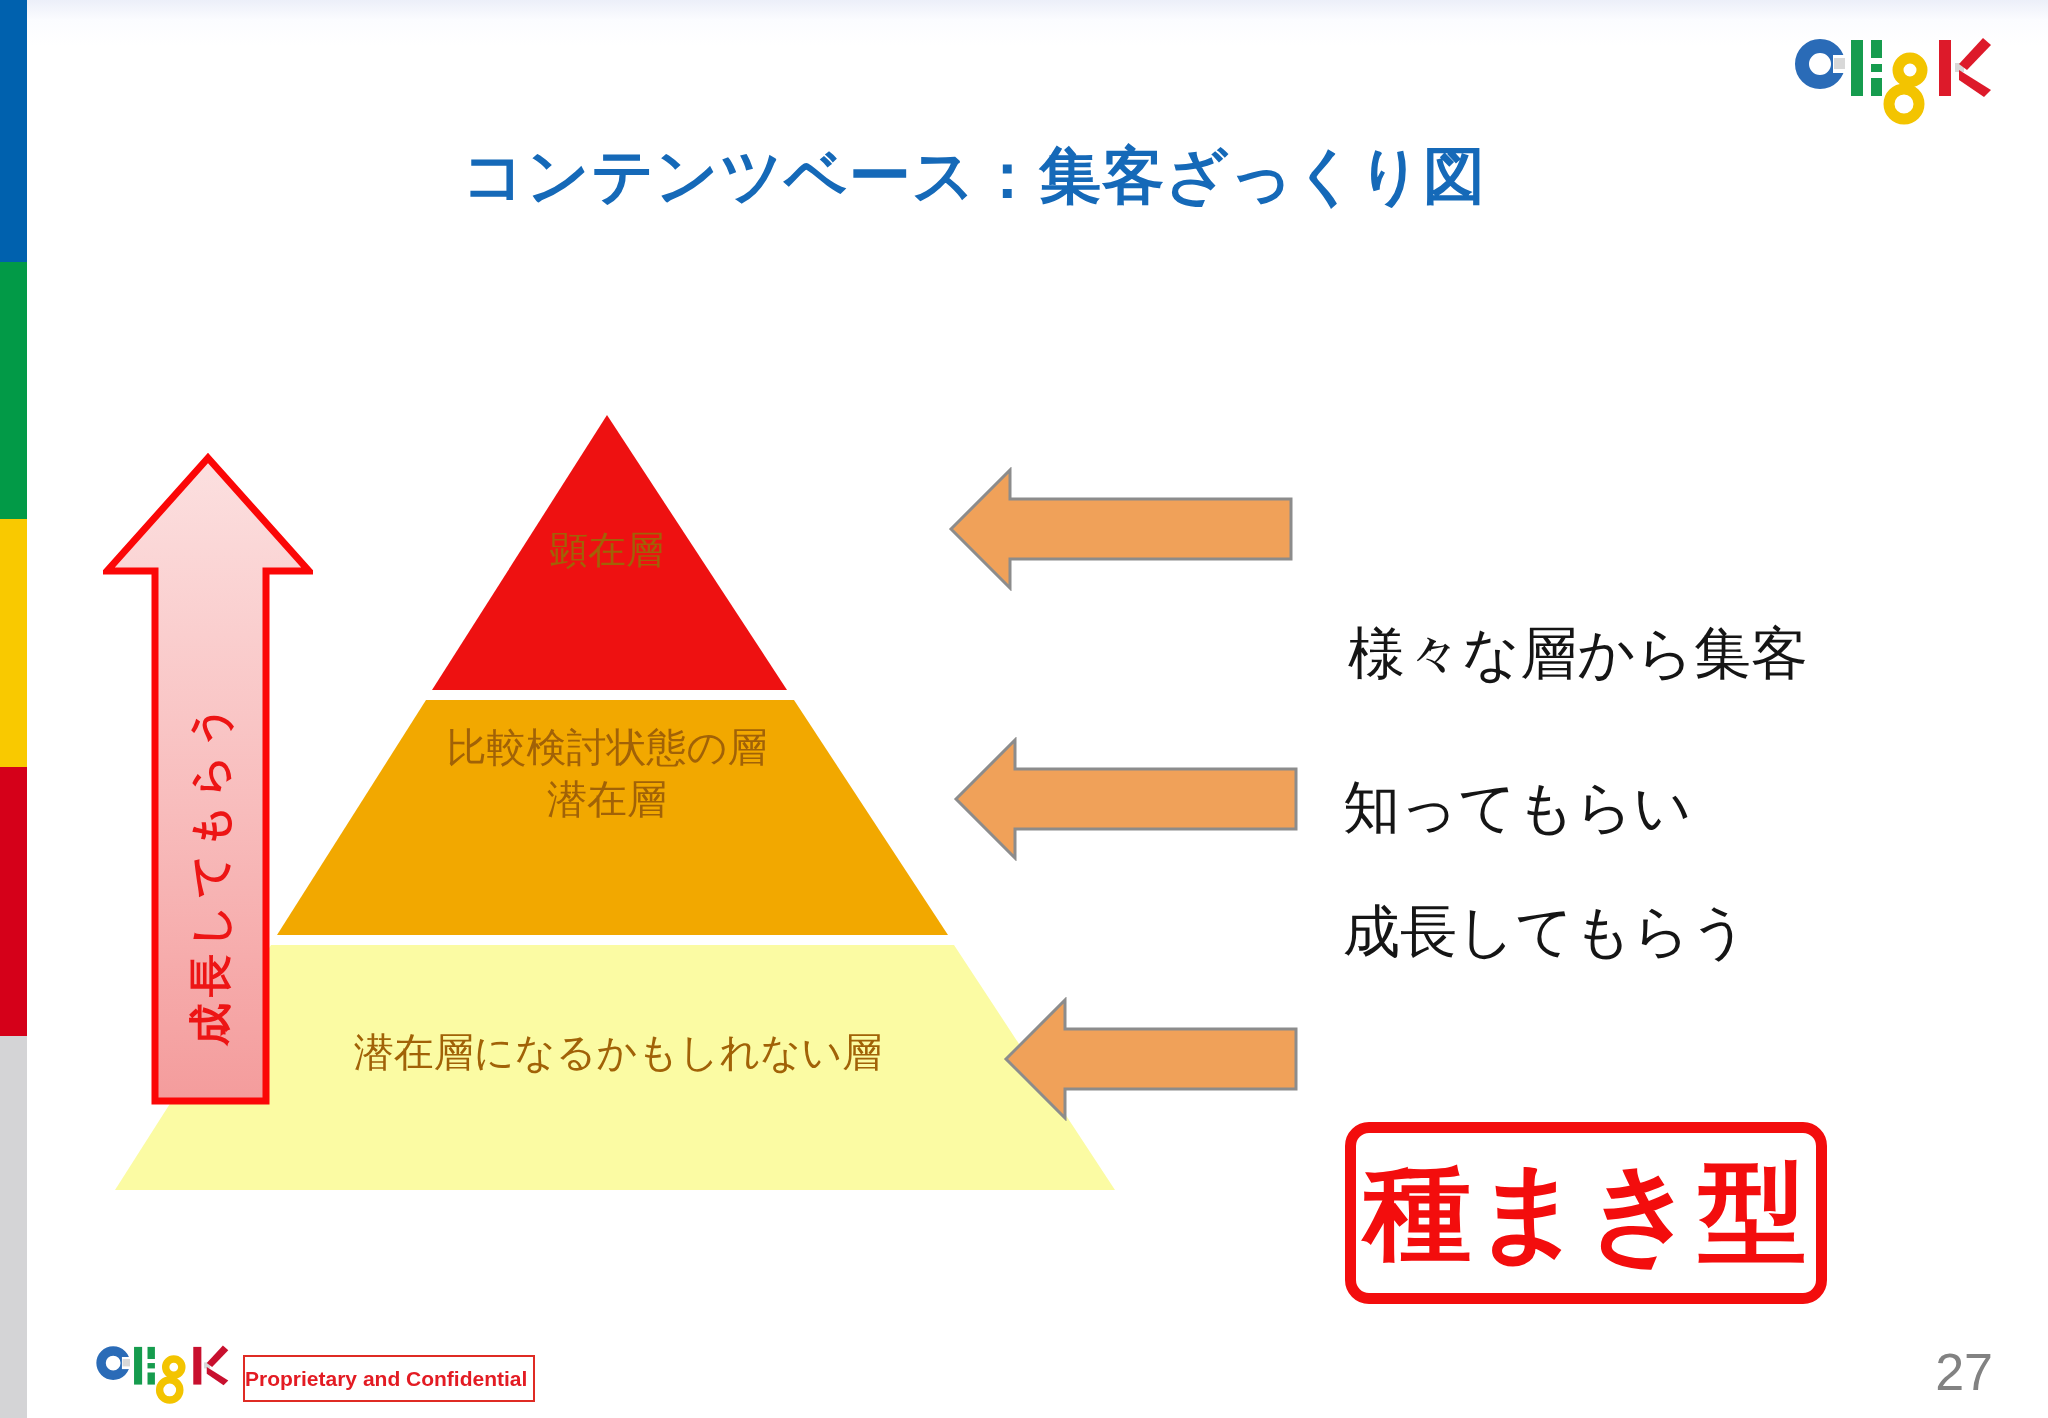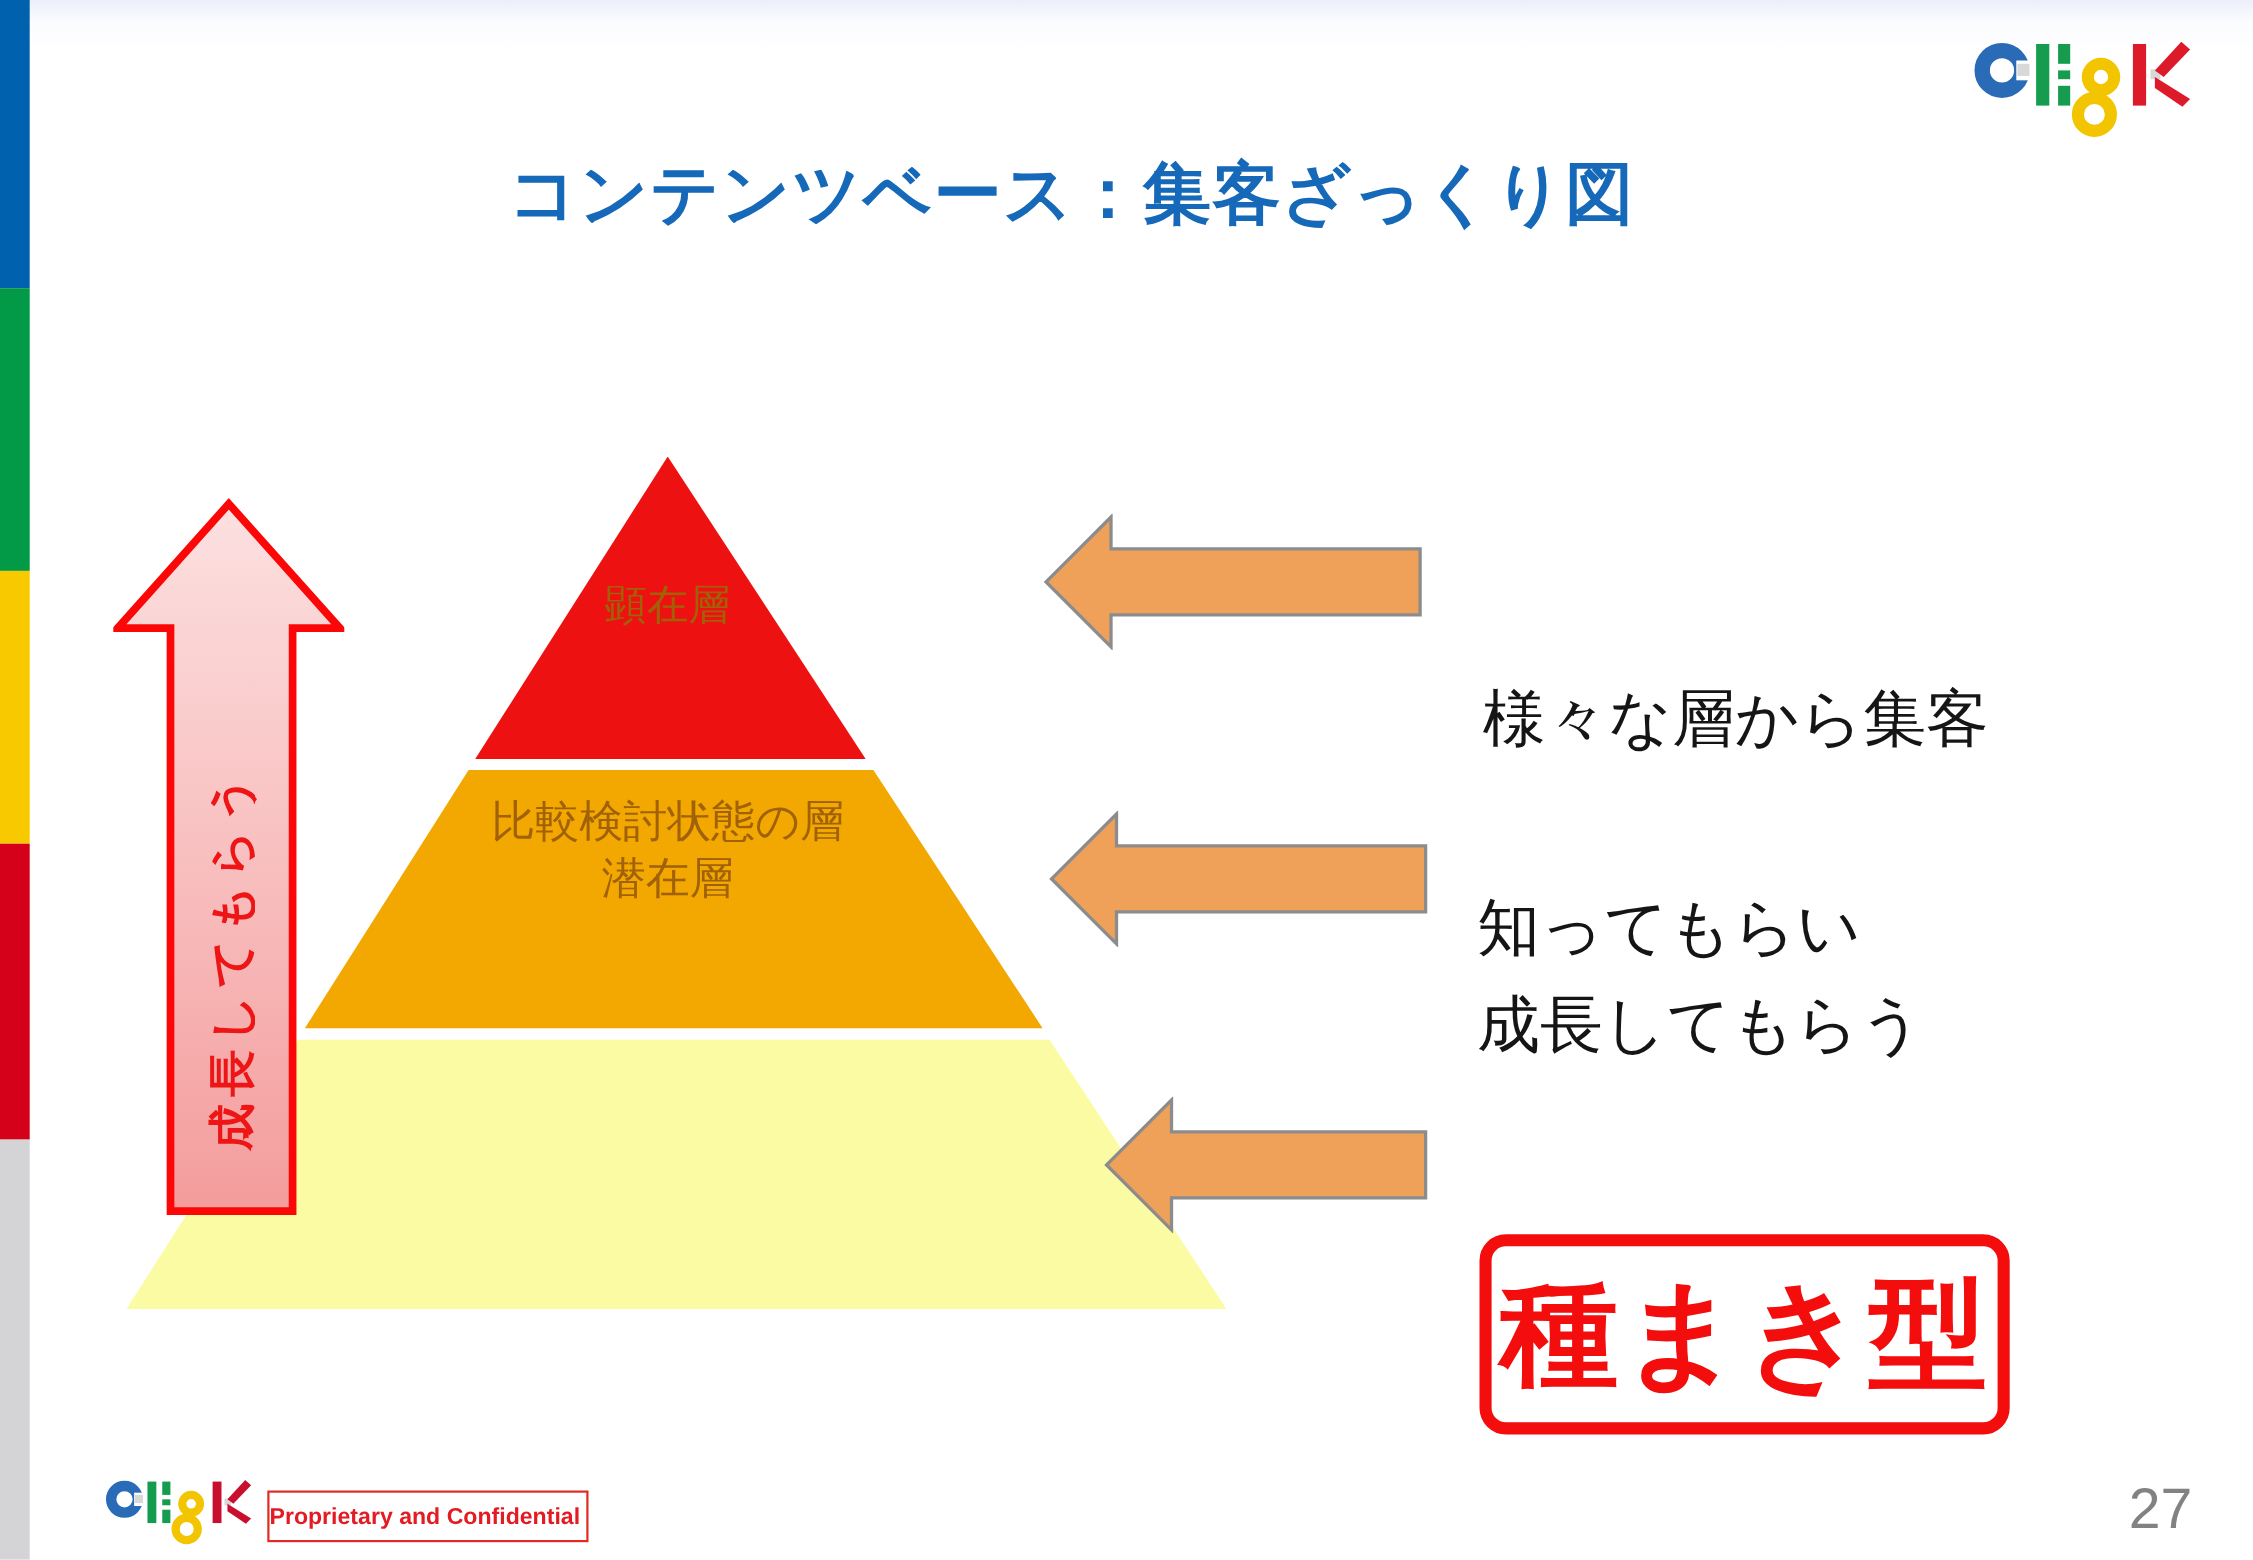--- a/index.html
+++ b/index.html
@@ -51,21 +51,21 @@
 
   
   .inflow { position:absolute; height:124px; }
   .inflow-1 { left:948px;  top:467px; width:346px; }
   .inflow-2 { left:953px;  top:737px; width:346px; }
   .inflow-3 { left:1003px; top:997px; width:296px; }
 
   
   .ann { position:absolute; color:#151515; font-size:57px; white-space:nowrap;text-align:center; }
   .ann-1 { left:1348px; top:616px; }
-  .ann-2 { left:1343px; top:806px; }
+  .ann-2 { left:1343px; top:770px; }
   .ann-3 { left:1343px; top:894px; }
 
   
   .stamp {
     position:absolute; left:1345px; top:1122px; width:482px; height:182px;
     border:11px solid #F30D0D; border-radius:24px;
     display:flex; align-items:center; justify-content:center;
   }
   .stamp-text { font-size:108px; font-weight:900; color:#F30D0D; letter-spacing:2px; white-space:nowrap; }
 
@@ -114,20 +114,21 @@
   <div class="layer layer-orange"></div>
   <div class="layer layer-yellow"></div>
 
   <div class="pyr-label lbl-top">顕在層</div>
 
   <div class="pyr-label lbl-mid">
     <span>比較検討状態の層</span>
     <span>潜在層</span>
   </div>
 
+  <div class="pyr-label lbl-bottom">潜在層になるかもしれない層</div>
 </div>
 
 <svg class="growth-arrow" viewBox="0 0 210 652">
   <defs>
     <linearGradient id="gpink" x1="0" y1="0" x2="0" y2="1">
       <stop offset="0" stop-color="#FCE0E0"></stop>
       <stop offset="0.55" stop-color="#F8BCBC"></stop>
       <stop offset="1" stop-color="#F49C9C"></stop>
     </linearGradient>
   </defs>

